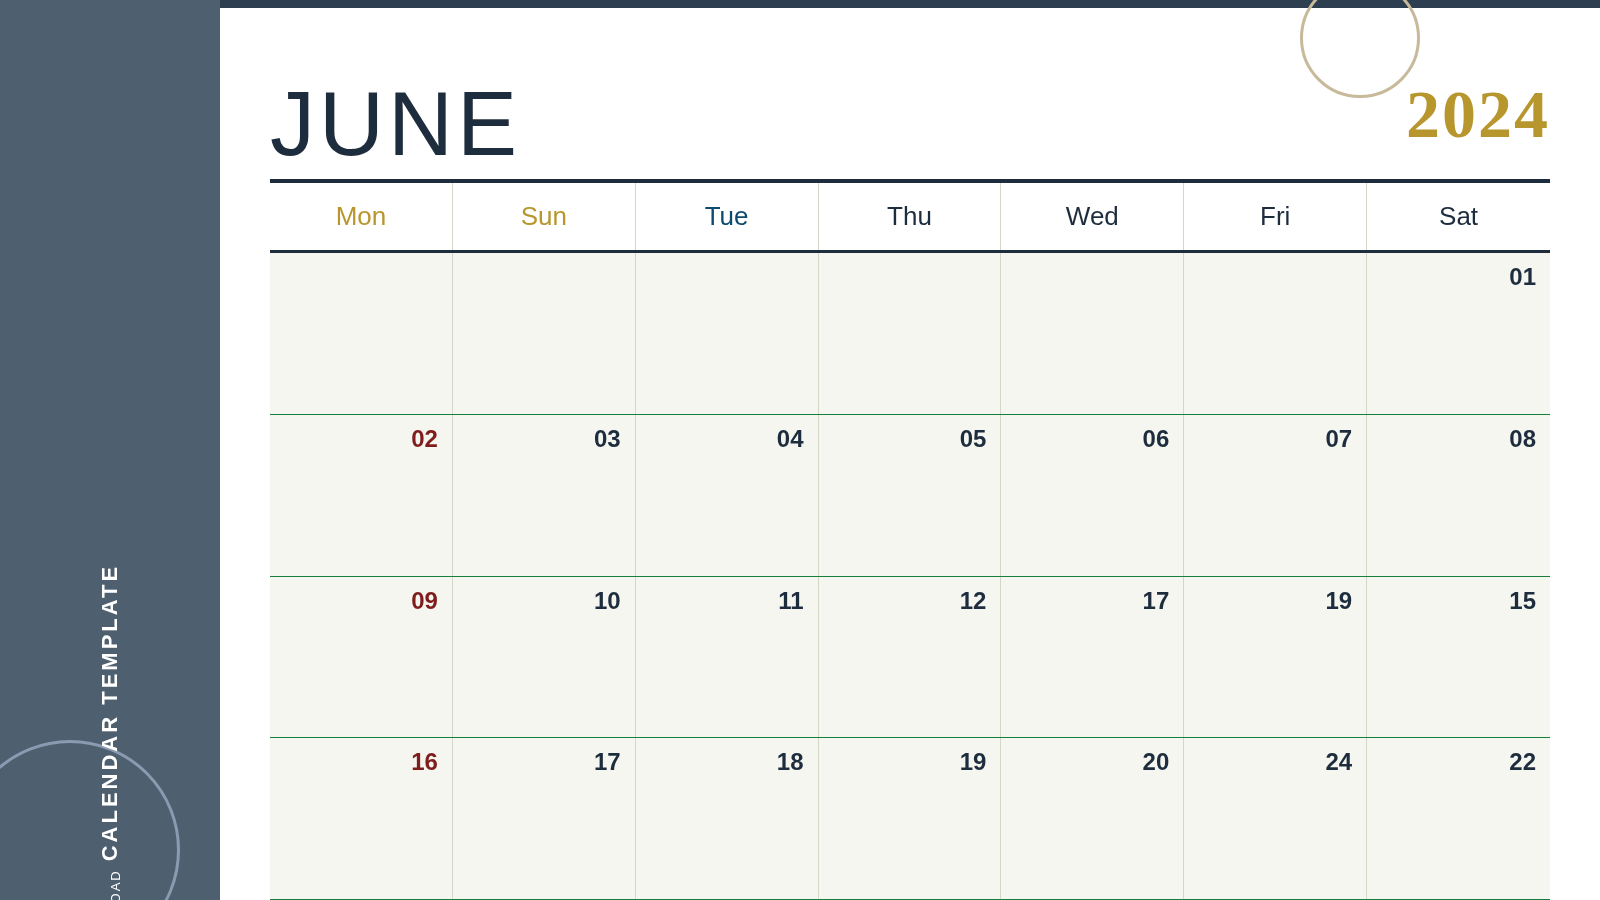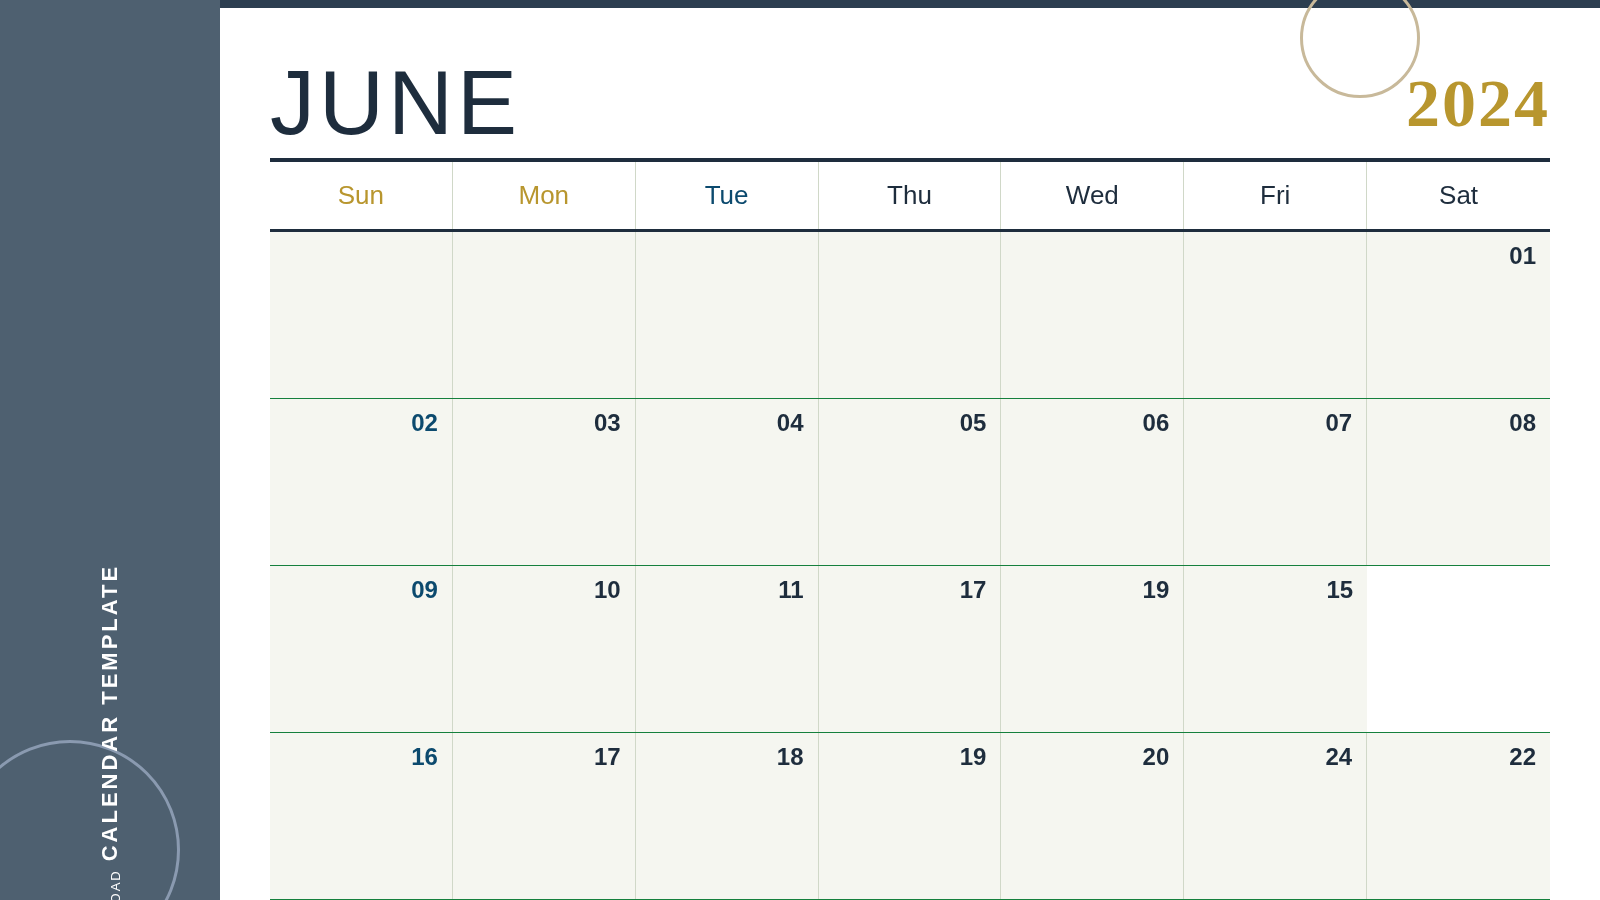--- a/index.html
+++ b/index.html
@@ -116,20 +116,21 @@
       padding-top: 20px;
     }
 
     .month-title {
       font-family: 'Arial', sans-serif;
       font-size: 90px;
       font-weight: 300;
       color: #1e2d3d;
       letter-spacing: 4px;
       line-height: 1;
+      margin-top: 21px;
     }
 
     .year-title {
       font-family: 'Georgia', serif;
       font-size: 68px;
       font-weight: 700;
       color: #b8962e;
       letter-spacing: 2px;
       line-height: 1;
     }
@@ -201,21 +202,21 @@
     }
 
     .day-number {
       font-family: Arial, sans-serif;
       font-size: 24px;
       font-weight: 700;
       text-align: right;
       display: block;
     }
 
-    .day-number.gold { color: #0c4a6e; }
+    .day-number.gold { color: #7f1d1d; }
     .day-number.dark { color: #1e2d3d; }
     .day-number.empty { color: transparent; }
 
     .day-cell.empty-cell {
       background-color: #f5f6f0;
     }
   </style>
 </head>
 <body>
 
@@ -236,22 +237,22 @@
     <div class="calendar-header">
       <span class="month-title">JUNE</span>
       <span class="year-title">2024</span>
     </div>
 
     <div class="divider"></div>
 
     <div class="calendar-grid">
 
       <div class="day-headers">
+        <div class="day-header">Mon</div>
         <div class="day-header">Sun</div>
-        <div class="day-header">Mon</div>
         <div class="day-header">Tue</div>
         <div class="day-header">Thu</div>
         <div class="day-header">Wed</div>
         <div class="day-header">Fri</div>
         <div class="day-header">Sat</div>
       </div>
 
       <div class="weeks-container">
 
         <div class="week-row">
@@ -306,20 +307,23 @@
           <div class="day-cell">
               <span class="day-number gold">09</span>
             </div>
           <div class="day-cell">
               <span class="day-number dark">10</span>
             </div>
           <div class="day-cell">
               <span class="day-number dark">11</span>
             </div>
           <div class="day-cell">
+              <span class="day-number dark">12</span>
+            </div>
+          <div class="day-cell">
               <span class="day-number dark">17</span>
             </div>
           <div class="day-cell">
               <span class="day-number dark">19</span>
             </div>
           <div class="day-cell">
               <span class="day-number dark">15</span>
             </div>
         </div>
 

